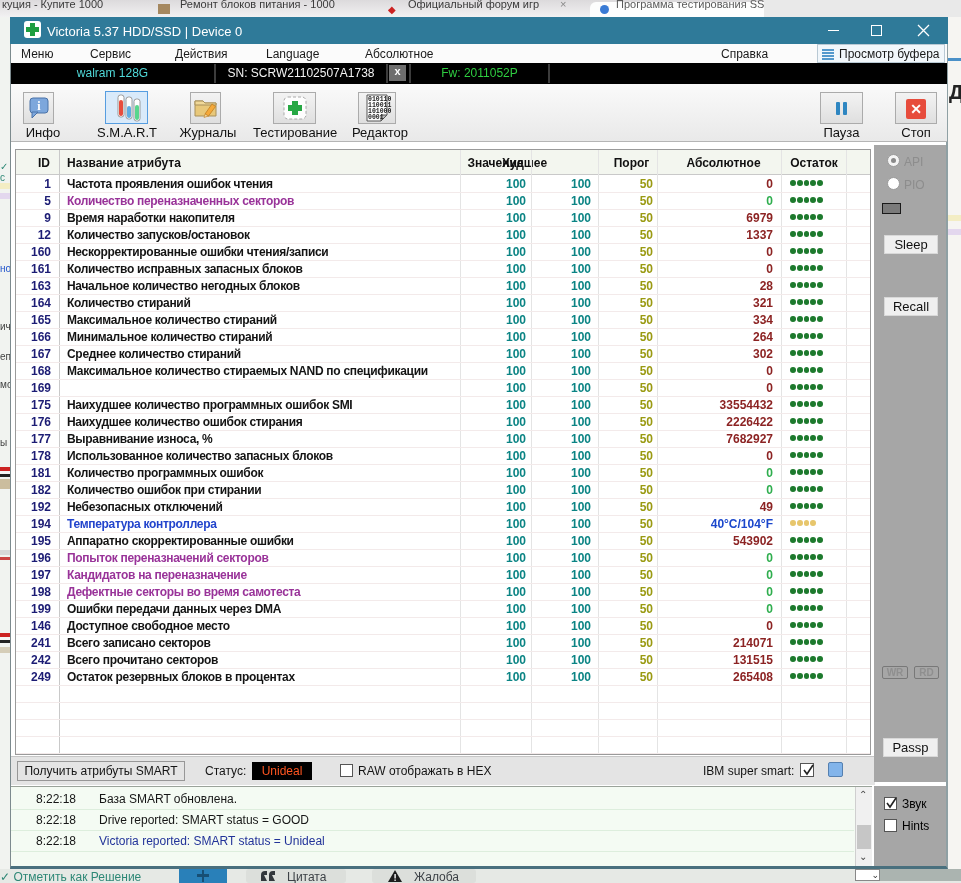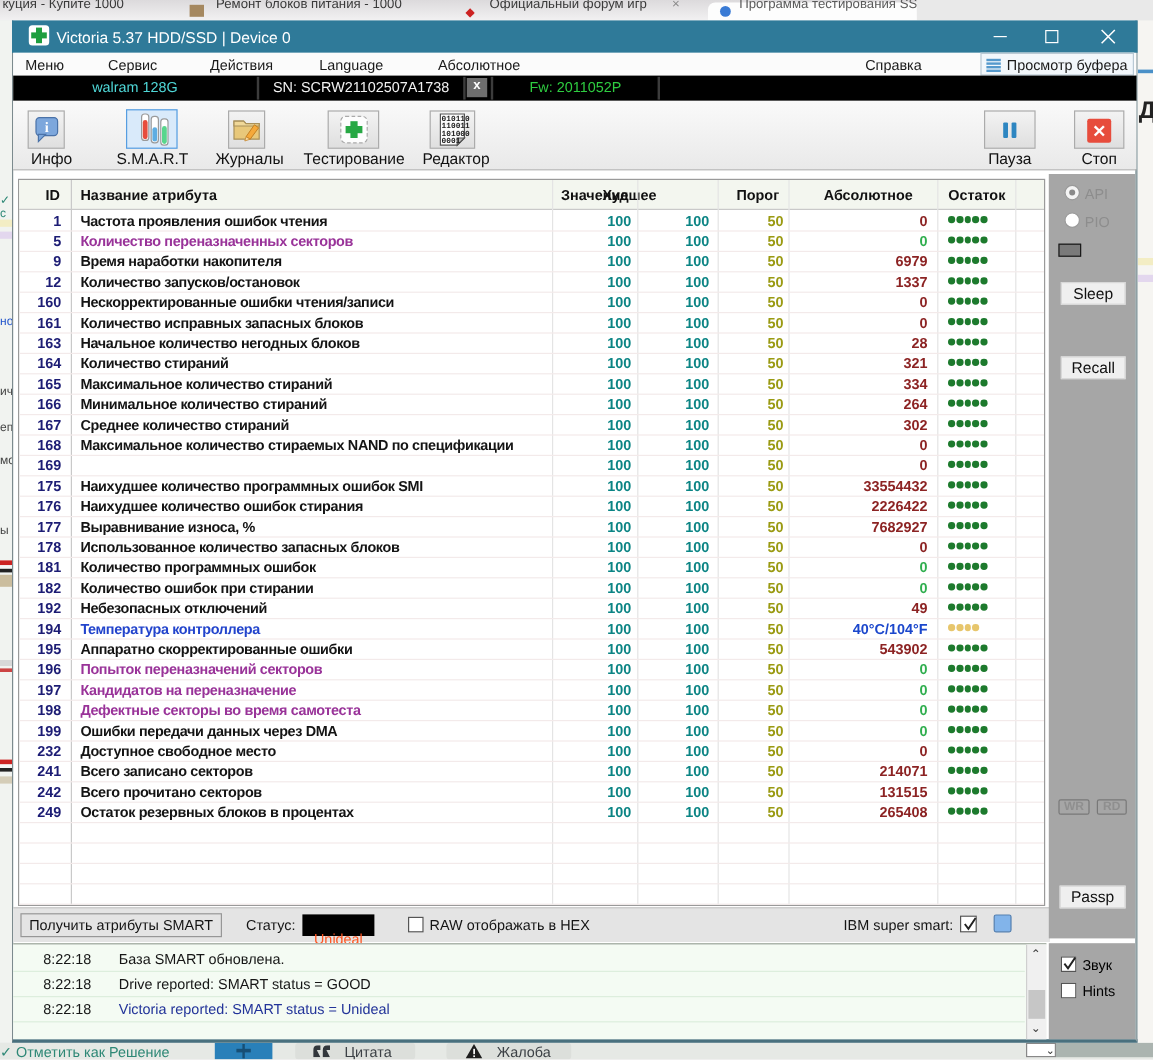--- a/index.html
+++ b/index.html
@@ -503,21 +503,21 @@
 <div class="tr" style="top:450px">
       <span class="c id">199</span>
       <span class="c nm k">Ошибки передачи данных через DMA</span>
       <span class="c v1">100</span>
       <span class="c v2">100</span>
       <span class="c v3">50</span>
       <span class="c v4 g">0</span>
       <span class="dots"><i></i><i></i><i></i><i></i><i></i></span>
     </div>
 <div class="tr" style="top:467px">
-      <span class="c id">232</span>
+      <span class="c id">146</span>
       <span class="c nm k">Доступное свободное место</span>
       <span class="c v1">100</span>
       <span class="c v2">100</span>
       <span class="c v3">50</span>
       <span class="c v4 m">0</span>
       <span class="dots"><i></i><i></i><i></i><i></i><i></i></span>
     </div>
 <div class="tr" style="top:484px">
       <span class="c id">241</span>
       <span class="c nm k">Всего записано секторов</span>
@@ -543,21 +543,21 @@
       <span class="c v2">100</span>
       <span class="c v3">50</span>
       <span class="c v4 m">265408</span>
       <span class="dots"><i></i><i></i><i></i><i></i><i></i></span>
     </div>
 </div>
 
 <div class="abs" id="sbar">
  <div class="abs" style="left:6px;top:4px;width:168px;height:20px;border:1px solid #979797;text-align:center;padding-top:2px">Получить атрибуты SMART</div>
  <span class="abs" style="left:194px;top:7px">Статус:</span>
- <div class="abs" style="left:241px;top:5px;width:60px;height:18px;background:#000;color:#ff5520;text-align:center;padding-top:14px">Unideal</div>
+ <div class="abs" style="left:241px;top:5px;width:60px;height:18px;background:#000;color:#ff5520;text-align:center;padding-top:2px">Unideal</div>
  <div class="abs cb" style="left:329px;top:7px"></div>
  <span class="abs" style="left:347px;top:7px">RAW отображать в HEX</span>
  <span class="abs" style="left:692px;top:7px">IBM super smart:</span>
  <div class="abs cb" style="left:789px;top:6px;width:14px;height:14px"></div>
  <svg class="abs" style="left:790px;top:6px" width="14" height="14">
       <path d="M3 7 L6 11 L12 2" stroke="#222" stroke-width="1.6" fill="none"></path>
     </svg>
  <div class="abs" style="left:817px;top:5px;width:15px;height:15px;background:#82b4ea;border:1px solid #5580b0;border-radius:2px"></div>
 </div>
 

